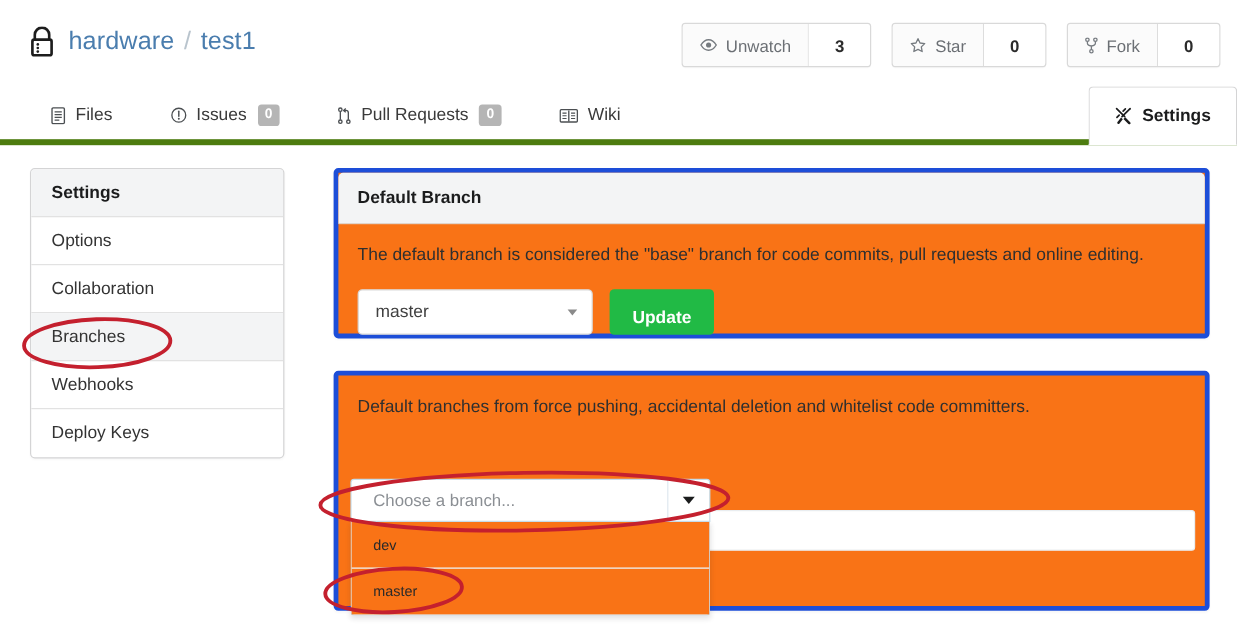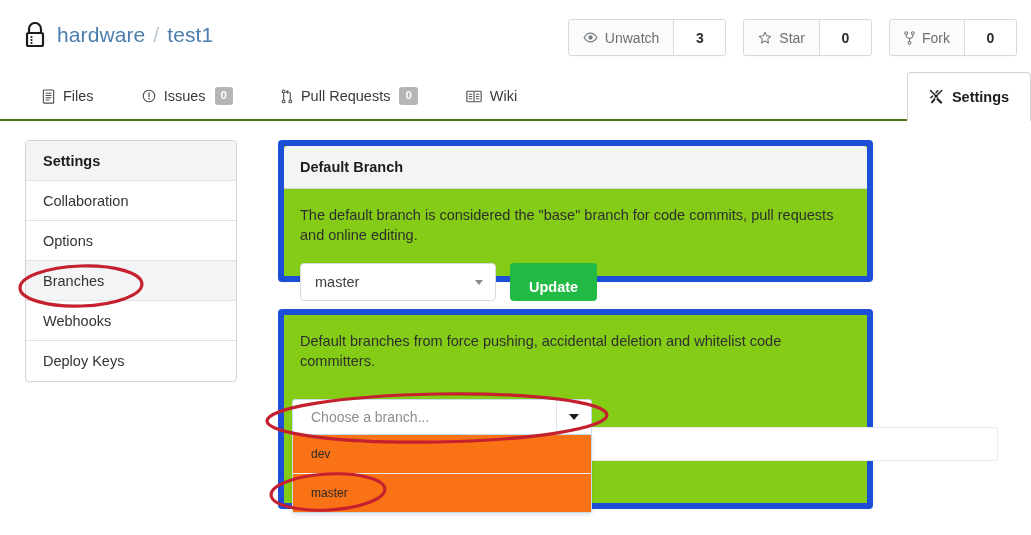--- a/index.html
+++ b/index.html
@@ -85,21 +85,21 @@
     border-left: 1px solid #dddddd;
     border-radius: 0 3px 3px 0;
   }
 
   
   #repo-nav {
     position: absolute;
     left: 0; top: 72px;
     width: 1031px;
     height: 49px;
-    border-bottom: 2px solid #4d7c0f;
+    border-bottom: 5px solid #4d7c0f;
     box-sizing: border-box;
   }
   #nav-left {
     position: absolute;
     left: 42px; top: 0;
     height: 48px;
     display: flex;
     align-items: center;
   }
   .nav-item {
@@ -171,24 +171,24 @@
     background: #f3f4f5;
     color: #1b1c1d;
   }
   .side-item.active { background: #f3f4f5; }
   .side-item:last-child { border-bottom: none; }
 
   
   .panel {
     position: absolute;
     left: 278px;
-    width: 595px;
-    border: 6px solid #1d4ed8;
+    width: 730px;
+    border: 4px solid #1d4ed8;
     border-radius: 4px;
-    background: #84cc16;
+    background: #f97316;
     box-sizing: border-box;
     box-shadow: 0 1px 2px rgba(0,0,0,.03);
   }
   .panel-header {
     padding: 13px 16px;
     background: #f3f4f5;
     border-bottom: 1px solid #d4d4d5;
     font-size: 14.5px;
     font-weight: bold;
     color: #1b1c1d;
@@ -454,22 +454,22 @@
         <path d="M9.3 9.2l4.4 4.5a1.1 1.1 0 0 1-1.6 1.6L7.7 10.8z" fill="#1b1c1d"></path>
         <path d="M5.6 9.5L2.4 13.5a1.1 1.1 0 0 0 1.6 1.5l3.1-4" fill="#1b1c1d"></path>
       </svg>
     </span>
     <span>Settings</span>
   </a>
 </div>
 
 <div id="settings-sidebar">
   <div class="side-item header">Settings</div>
+  <a class="side-item" href="#">Options</a>
   <a class="side-item" href="#">Collaboration</a>
-  <a class="side-item" href="#">Options</a>
   <a class="side-item active" href="#">Branches</a>
   <a class="side-item" href="#">Webhooks</a>
   <a class="side-item" href="#">Deploy Keys</a>
 </div>
 
 <div class="panel" id="panel-default-branch">
   <div class="panel-header">Default Branch</div>
   <div class="panel-body">
     <p class="panel-text">The default branch is considered the "base" branch for code commits, pull requests and online editing.</p>
     <div class="form-row">

